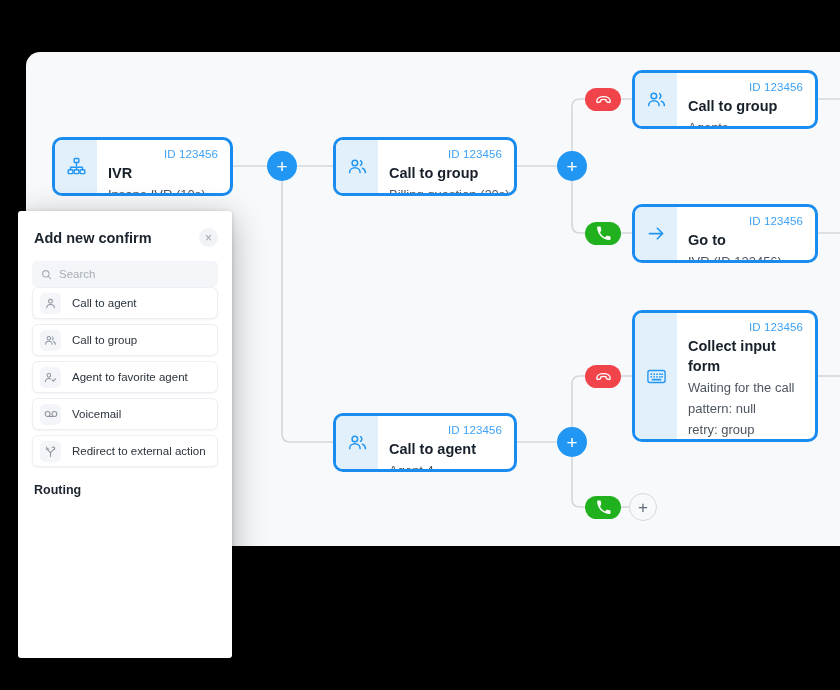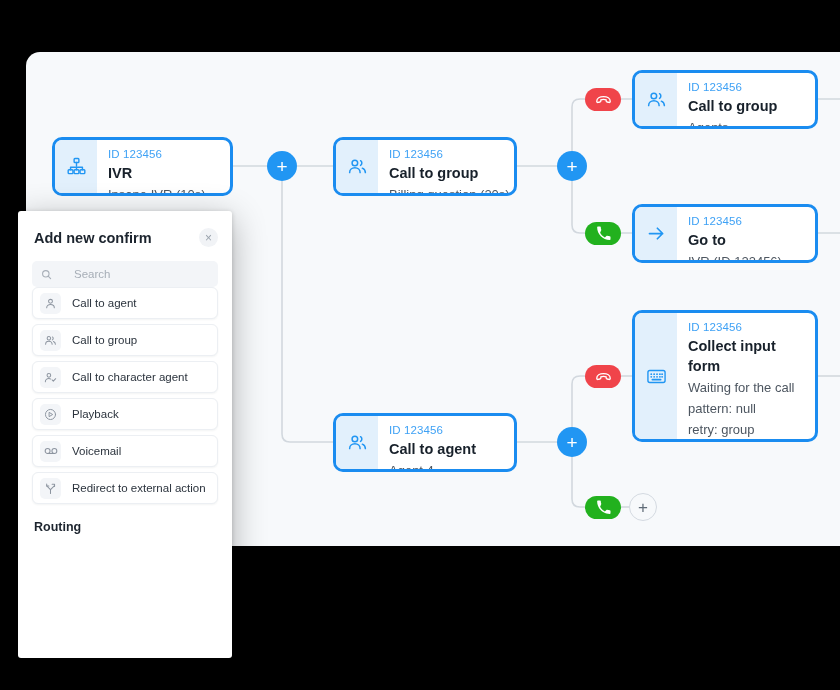--- a/index.html
+++ b/index.html
@@ -64,20 +64,21 @@
   .node-body {
     flex: 1 1 auto;
     padding: 7px 12px 8px 11px;
     min-width: 0;
   }
   .node-id {
     color: #3ea1f5;
     font-size: 11.5px;
     line-height: 15px;
     letter-spacing: 0.1px;
+    text-align: right;
   }
   .node-title {
     color: #18212b;
     font-size: 14.5px;
     font-weight: bold;
     line-height: 20px;
     margin-top: 1px;
   }
   .node-sub {
     color: #4d5660;
@@ -163,21 +164,21 @@
     line-height: 1;
   }
   .search {
     margin: 14px 14px 0 14px;
     height: 26px;
     background: #f3f5f8;
     border-radius: 5px;
     display: flex;
     align-items: center;
     padding: 0 9px;
-    gap: 22px;
+    gap: 7px;
   }
   .search-ph {
     color: #a7aeb7;
     font-size: 11.5px;
   }
   .group-label {
     margin: 16px 0 7px 16px;
     font-size: 12.5px;
     font-weight: bold;
     color: #1c242e;
@@ -436,32 +437,23 @@
       </div>
 
       <div class="action">
         <span class="action-ico">
           <svg width="13" height="13" viewBox="0 0 24 24" fill="none" stroke="currentColor" stroke-width="1.9" stroke-linecap="round" stroke-linejoin="round">
             <circle cx="9" cy="8" r="3.4"></circle>
             <path d="M2.5 20c0-3.6 3-6 6.5-6 1.3 0 2.5.3 3.5.9"></path>
             <path d="M15 16.5l2.2 2.2 4.3-4.5"></path>
           </svg>
         </span>
-        <span class="action-label">Call to character agent</span>
-      </div>
-
-      <div class="action">
-        <span class="action-ico">
-          <svg width="13" height="13" viewBox="0 0 24 24" fill="none" stroke="currentColor" stroke-width="1.8" stroke-linecap="round" stroke-linejoin="round">
-            <circle cx="12" cy="12" r="9.3"></circle>
-            <path d="M10 8.4l6 3.6-6 3.6z"></path>
-          </svg>
-        </span>
-        <span class="action-label">Playback</span>
-      </div>
+        <span class="action-label">Agent to favorite agent</span>
+      </div>
+
 
       <div class="action">
         <span class="action-ico">
           <svg width="14" height="14" viewBox="0 0 24 24" fill="none" stroke="currentColor" stroke-width="1.8" stroke-linecap="round">
             <circle cx="6.2" cy="12" r="4.2"></circle>
             <circle cx="17.8" cy="12" r="4.2"></circle>
             <path d="M6.2 16.2h11.6"></path>
           </svg>
         </span>
         <span class="action-label">Voicemail</span>

